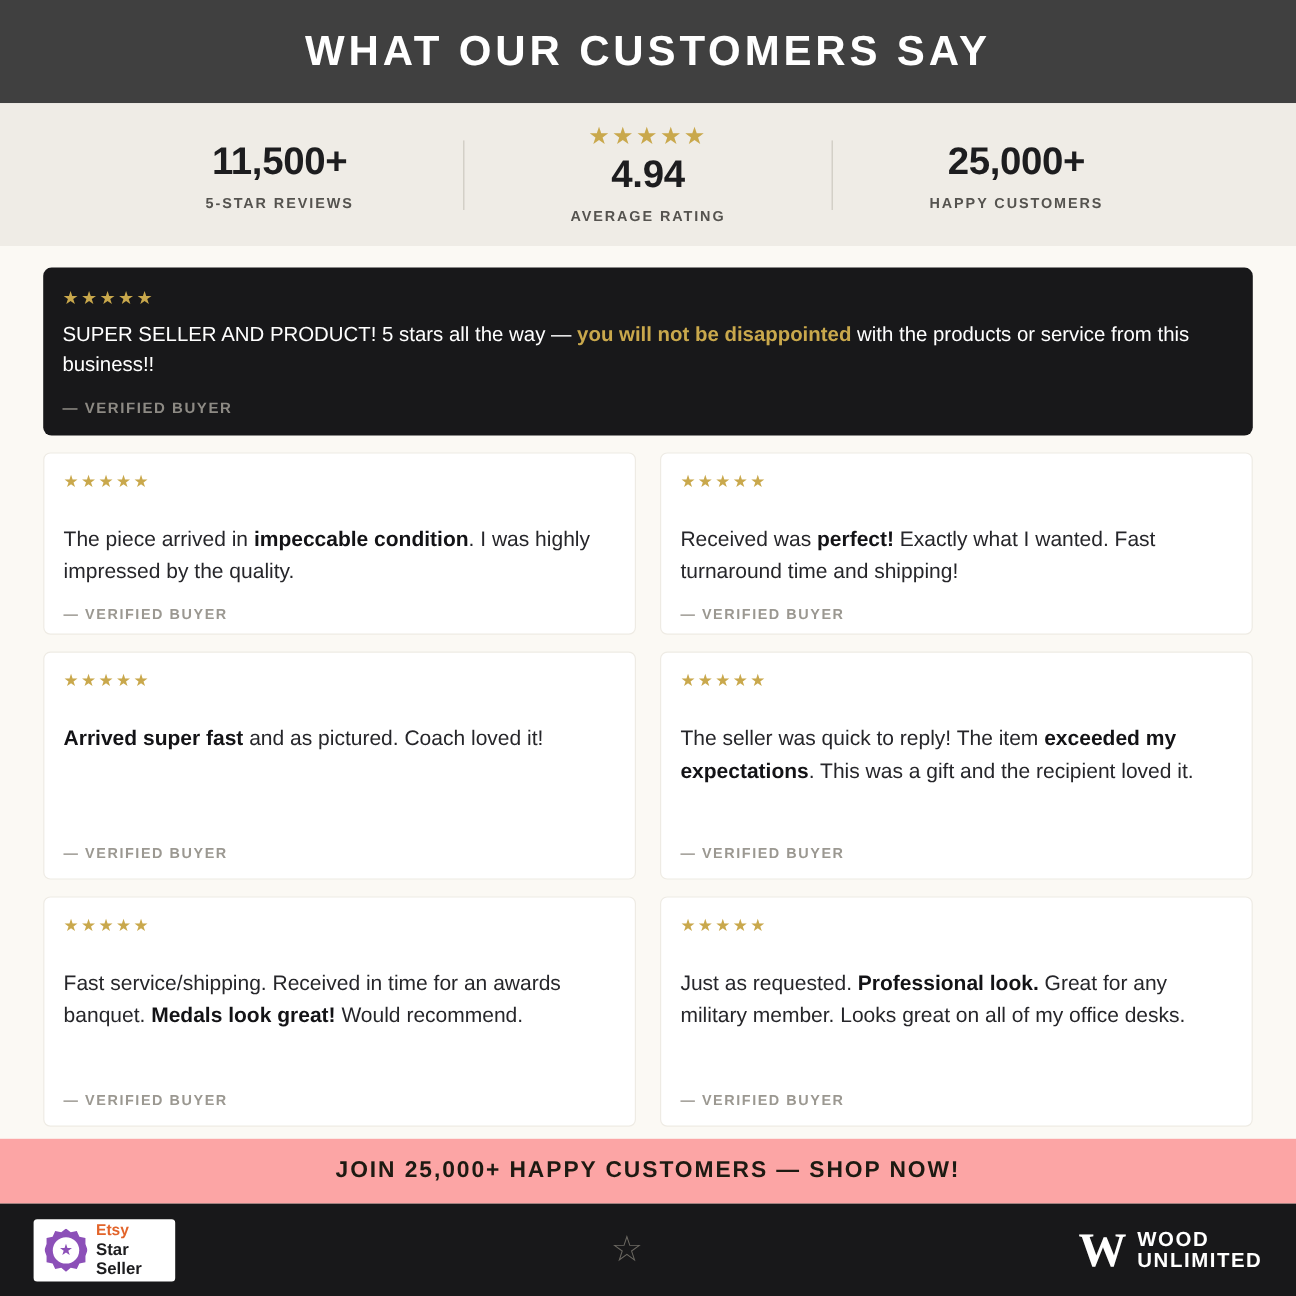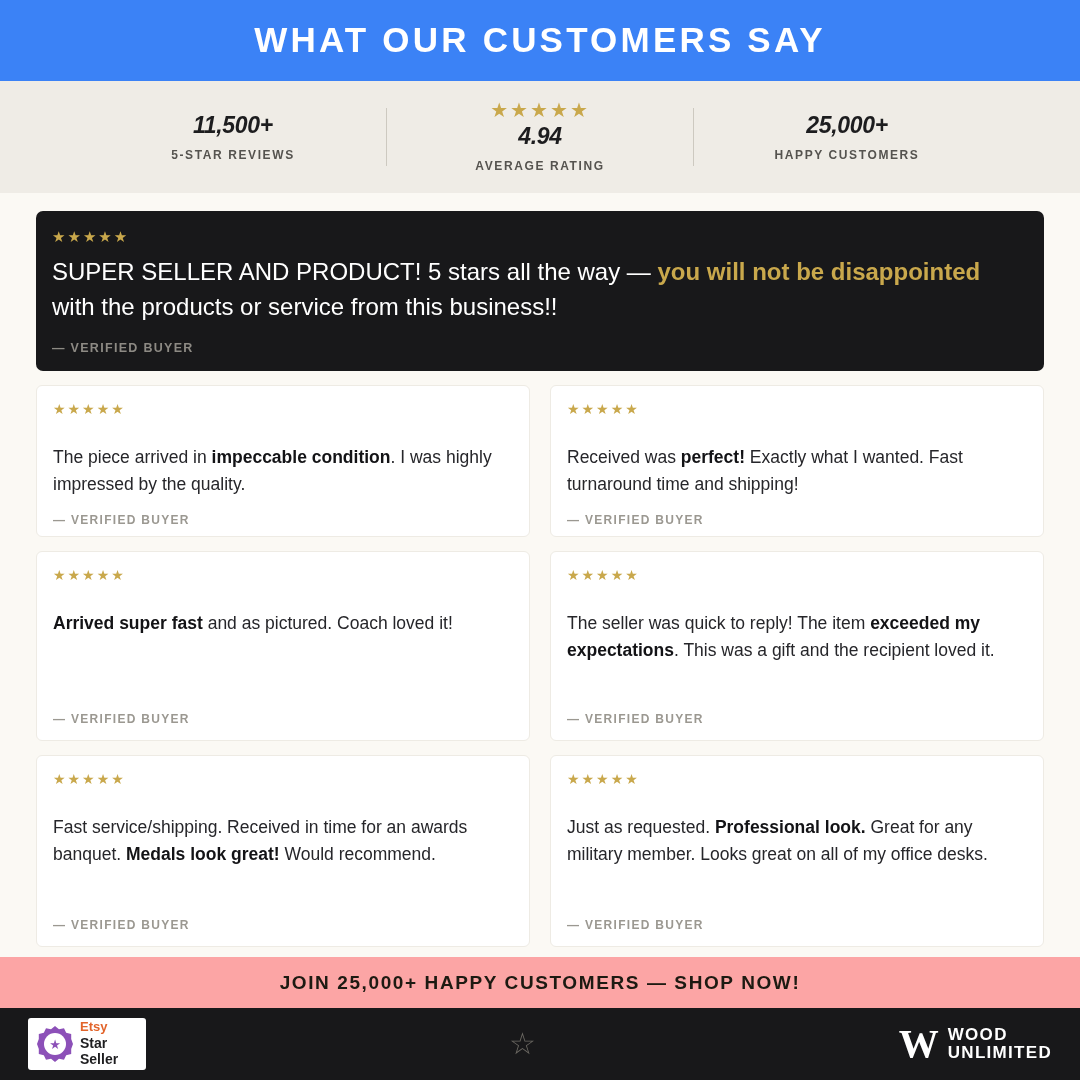--- a/index.html
+++ b/index.html
@@ -6,42 +6,42 @@
   html, body {
     width: 1080px; height: 1080px;
     font-family: "Liberation Sans", sans-serif;
     background: #fbf9f4;
     overflow: hidden;
   }
   .page { width: 1080px; height: 1080px; display: flex; flex-direction: column; background: #fbf9f4; }
 
   
   .header {
-    background: #3b82f6;
+    background: #404040;
     height: 92px;
     display: flex; align-items: center; justify-content: center;
   }
   .header h1 {
     color: #ffffff;
     font-size: 35px;
     font-weight: bold;
     letter-spacing: 3.2px;
     text-transform: uppercase;
   }
 
   
   .stats {
     background: #efece6;
     height: 128px;
     display: flex; align-items: center; justify-content: center;
     gap: 0px;
   }
   .stat { width: 250px; text-align: center; }
   .stat .big {
-    font-size: 23px; font-weight: bold; color: #1d1d1f; letter-spacing: -0.3px; font-style: italic;
+    font-size: 32px; font-weight: bold; color: #1d1d1f; letter-spacing: -0.3px;
   }
   .stat .lbl {
     margin-top: 9px;
     font-size: 12px; font-weight: bold; color: #55534f;
     letter-spacing: 1.6px; text-transform: uppercase;
   }
   .stat .stars-top {
     color: #c9a84c; font-size: 20px; letter-spacing: 2px; line-height: 1;
     margin-bottom: 3px;
   }
@@ -51,21 +51,21 @@
   .reviews { flex: 1; padding: 18px 36px 0 36px; }
 
   .feature {
     background: #18181a;
     border-radius: 7px;
     padding: 18px 20px 16px 16px;
     margin-bottom: 14px;
   }
   .feature .stars { color: #c9a84c; font-size: 15px; letter-spacing: 2px; line-height: 1; }
   .feature .text {
-    color: #ffffff; font-size: 24px; line-height: 1.44; margin-top: 11px;
+    color: #ffffff; font-size: 17px; line-height: 1.44; margin-top: 11px;
   }
   .feature .hl { color: #c9a84c; font-weight: bold; }
   .feature .buyer {
     margin-top: 17px;
     color: #8d8a84; font-size: 12.5px; font-weight: bold; letter-spacing: 1.3px;
   }
 
   .grid { display: grid; grid-template-columns: 1fr 1fr; gap: 14px 20px; }
 
   .card {

